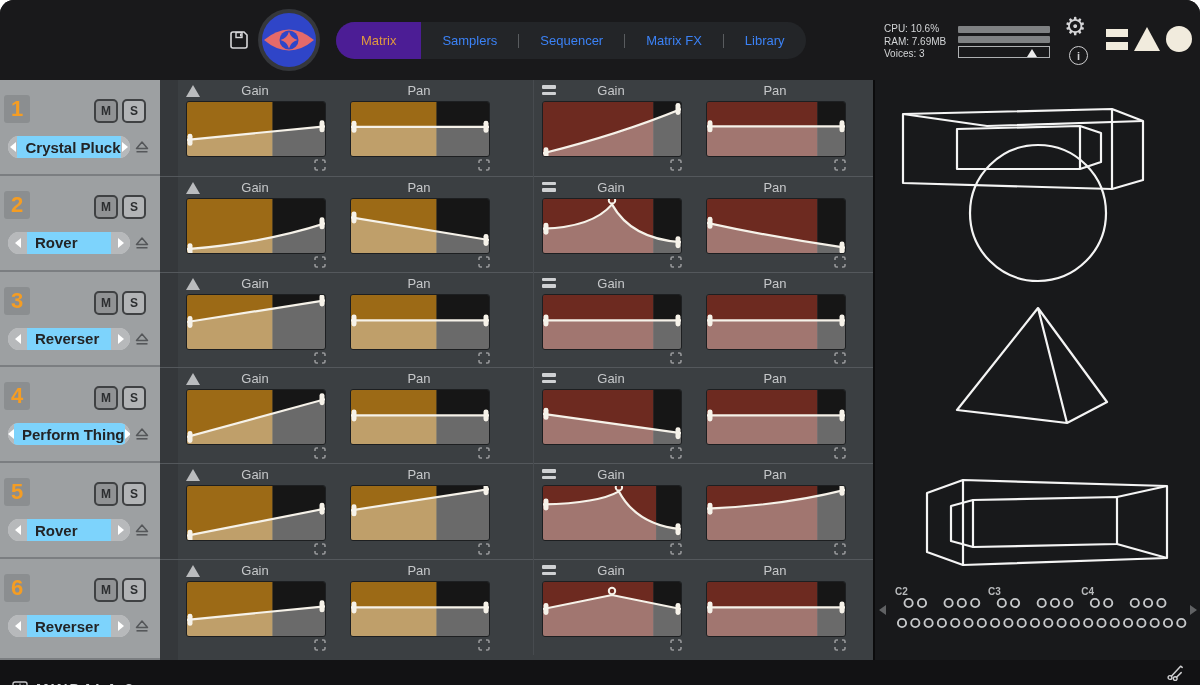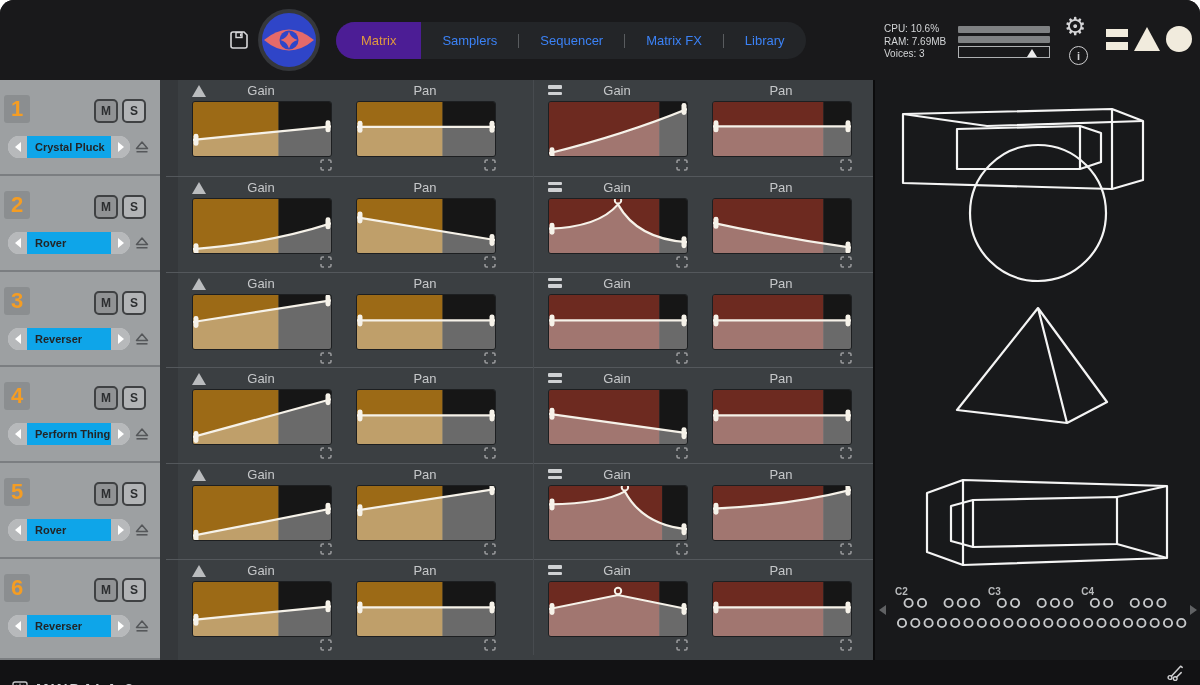--- a/index.html
+++ b/index.html
@@ -40,28 +40,28 @@
   .sidebar{position:absolute;left:0;top:80px;width:160px;height:580px;background:#9da0a2;}
   .channel{position:absolute;left:0;width:160px;border-bottom:2px solid #7b7e81;}
   .num{position:absolute;left:4px;top:15px;width:26px;height:28px;background:#8b8e90;border-radius:3px;color:#f59d23;font-size:22px;font-weight:bold;display:flex;align-items:center;justify-content:center;}
   .ms{position:absolute;top:19px;width:20px;height:20px;border:2px solid #3f4143;border-radius:5px;font-size:12px;font-weight:bold;color:#2c2e30;display:flex;align-items:center;justify-content:center;cursor:pointer;}
   .ms.m{left:94px;background:#909294;}
   .ms.s{left:122px;background:#b2b4b6;}
   .pill{position:absolute;left:8px;top:56px;width:122px;height:22px;border-radius:11px;overflow:hidden;display:flex;background:#c9cbcd;cursor:pointer;}
   .cap{width:19px;display:flex;align-items:center;justify-content:center;background:#b7b9bb;}
   .cap .tl{width:0;height:0;border-top:5px solid transparent;border-bottom:5px solid transparent;border-right:6px solid #fff;}
   .cap .tr{width:0;height:0;border-top:5px solid transparent;border-bottom:5px solid transparent;border-left:6px solid #fff;}
-  .pname{flex:1;display:flex;align-items:center;padding-left:8px;font-size:11px;font-weight:bold;color:#232426;background:#0ea5e9;white-space:nowrap;}
+  .pname{flex:1;display:flex;align-items:center;padding-left:8px;font-size:15px;font-weight:bold;color:#232426;background:#7dd3fc;white-space:nowrap;}
   .eject{position:absolute;left:134px;top:59px;}
 
   
   .matrix{position:absolute;left:160px;top:80px;width:713px;height:580px;background:#3b3f42;}
   .matrix .lstrip{position:absolute;left:0;top:0;width:18px;height:100%;background:rgba(0,0,0,0.10);}
   .vdiv{position:absolute;left:373px;top:0;width:1px;height:575px;background:#474b4f;}
-  .mrow{position:absolute;left:0;width:713px;height:95.8px;margin-left:6px;}
+  .mrow{position:absolute;left:0;width:713px;height:95.8px;}
   .mrow.sep{border-top:1px solid #54585c;}
   .mlabel{position:absolute;top:3px;height:16px;font-size:13px;color:#c6c8ca;text-align:center;width:70px;}
   .gicon{position:absolute;top:5px;}
   .gtri{width:0;height:0;border-left:7px solid transparent;border-right:7px solid transparent;border-bottom:12px solid #babcbe;}
   .geq div{width:14px;height:3.5px;background:#cfd1d3;border-radius:1px;margin-bottom:3px;}
   .cellw{position:absolute;top:21px;width:138px;height:54px;border:1px solid #1d1f21;border-radius:3px;overflow:hidden;cursor:pointer;}
   .expand{position:absolute;cursor:pointer;}
 
   
   .rpanel{position:absolute;left:873px;top:80px;width:327px;height:580px;background:#18191b;border-left:2px solid #0b0b0c;box-sizing:border-box;}

